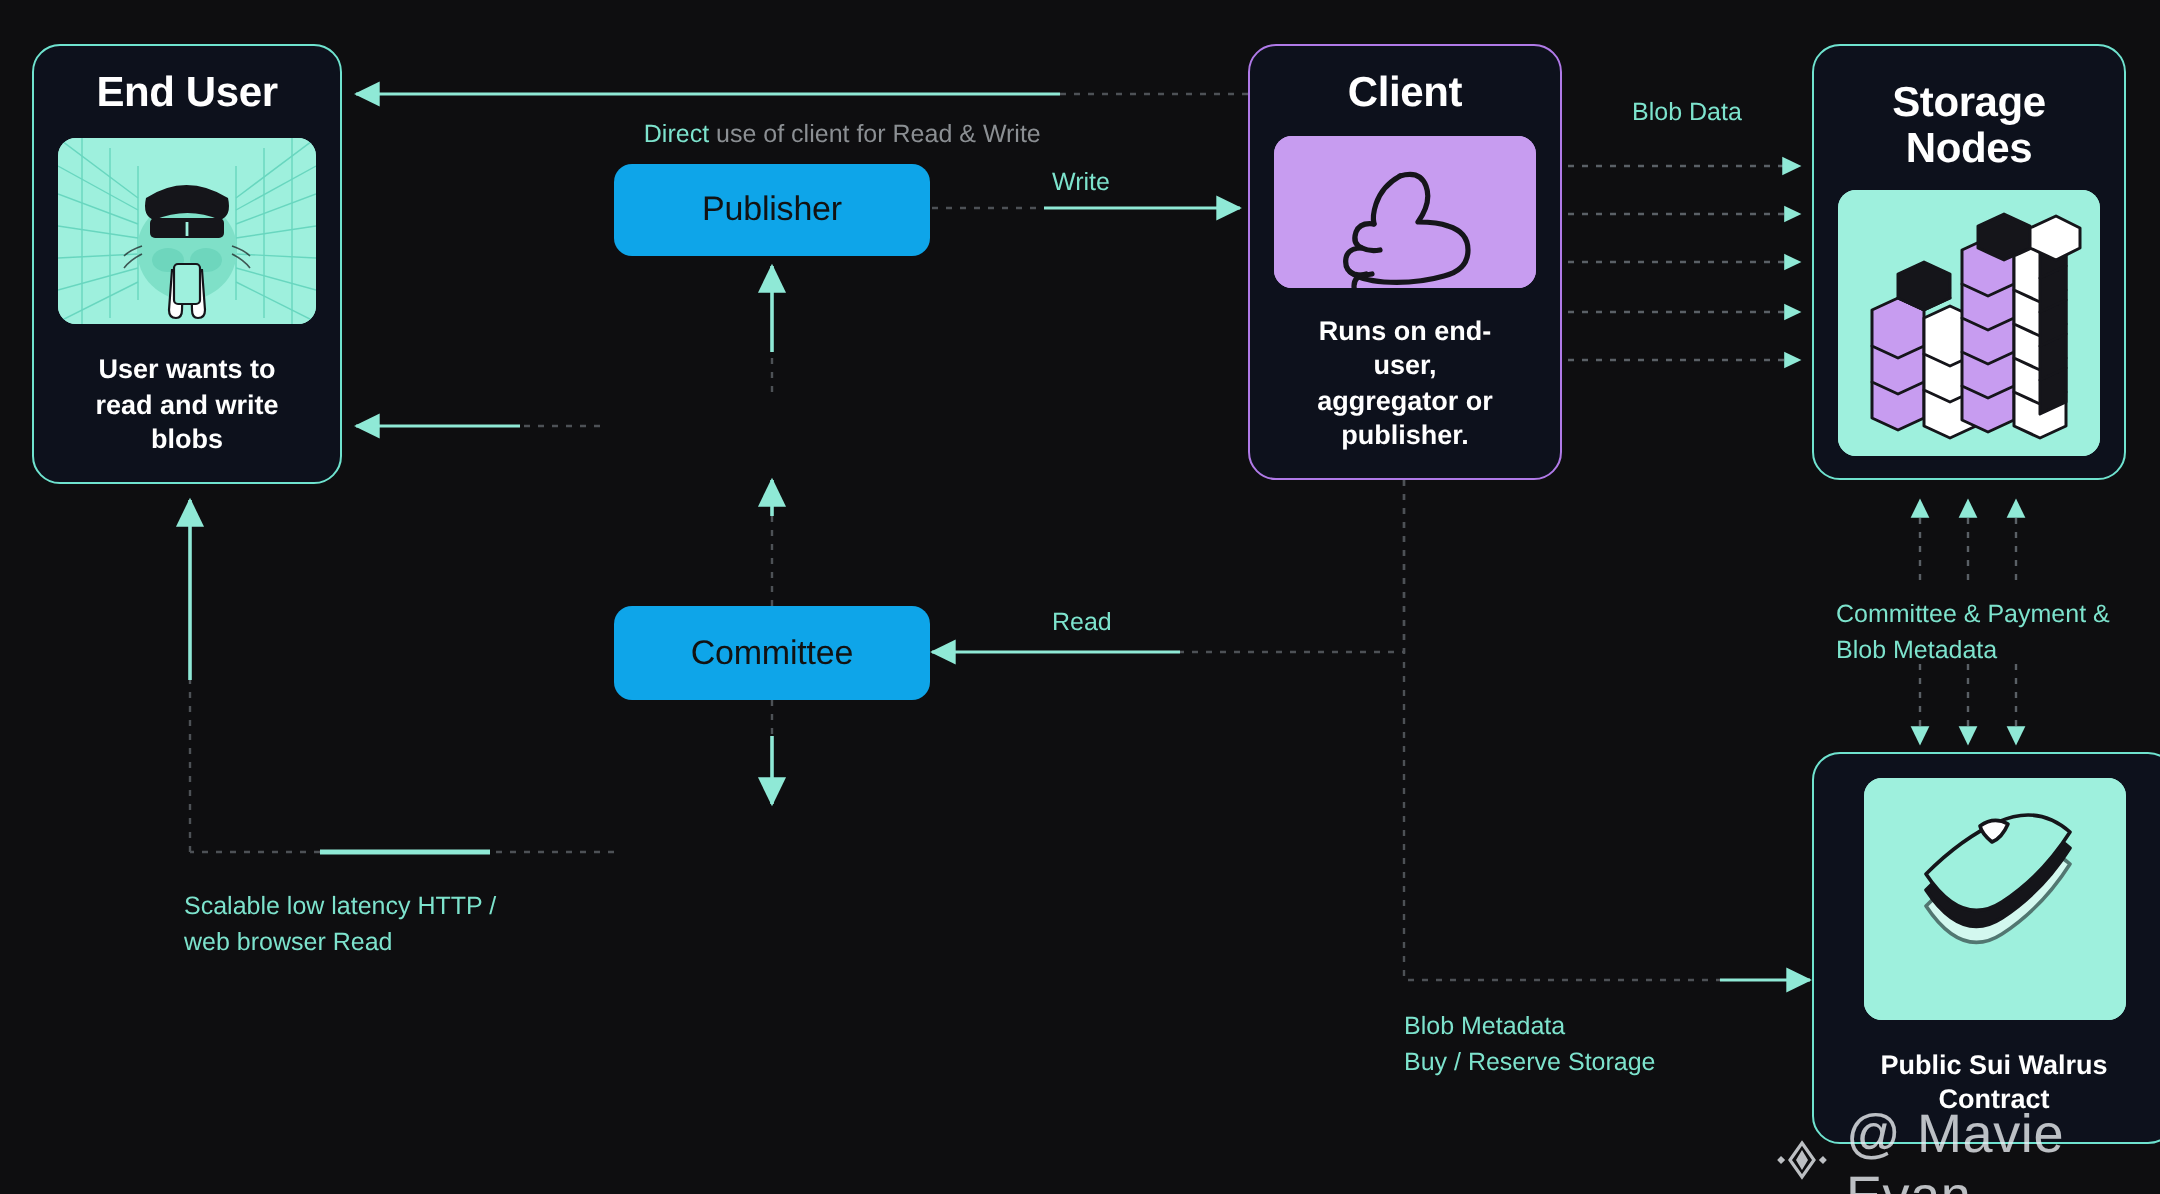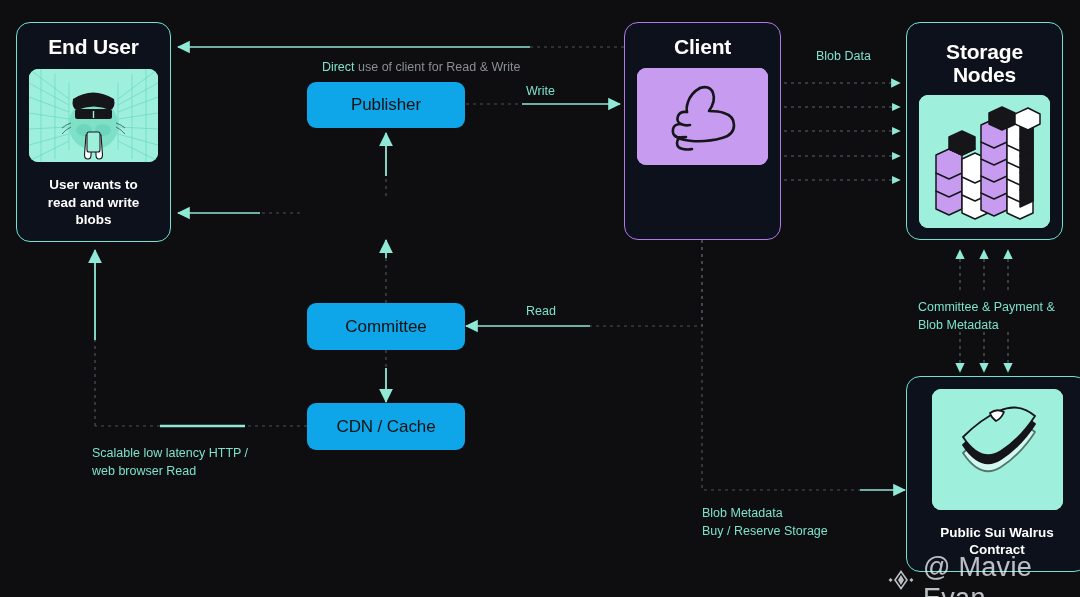--- a/index.html
+++ b/index.html
@@ -215,20 +215,23 @@
         <rect width="131" height="97" fill="#c79cf0"></rect>
         <g fill="none" stroke="#15151a" stroke-width="2.6" stroke-linejoin="round" stroke-linecap="round">
           <path d="M63,20 q-9,5 -12,14 q-2,6 -1,10"></path>
           <path d="M63,20 q10,-3 13,5 q3,8 -4,18 q10,0 15,2 q10,3 10,12 q0,10 -12,13 q-14,4 -30,3 q-12,-1 -17,-5"></path>
           <path d="M50,44 q-7,-1 -9,4 q-2,6 3,8 q4,2 9,1"></path>
           <path d="M44,56 q-7,0 -8,5 q-1,6 4,8 q4,1 9,0"></path>
           <path d="M46,69 q-6,1 -6,6 q0,5 6,6 q5,1 9,0"></path>
         </g>
       </svg>
     </div>
+    <div class="panel-caption" style="margin-top:13px; white-space:pre-line;">Runs on end-user,
+aggregator or
+publisher.</div>
   </div>
 
   <div class="panel teal" style="left:906px; top:22px; width:157px; height:218px; padding:11px 13px;justify-content:flex-end;">
     <div class="panel-title" style="white-space:pre-line;">Storage
 Nodes</div>
     <div class="art teal" style="width:131px; height:133px; margin-top:8px;">
       <svg viewBox="0 0 131 133" width="131" height="133">
         <rect width="131" height="133" fill="#9ef0dd"></rect>
         <g stroke="#15151a" stroke-width="1.5" stroke-linejoin="round">
 
@@ -283,21 +286,20 @@
       </svg>
     </div>
     <div class="panel-caption" style="margin-top:14px; white-space:pre-line;">Public Sui Walrus
 Contract</div>
   </div>
 
   <div class="chip" style="left:307px; top:82px; width:158px; height:46px;">Publisher</div>
 
   <div class="chip" style="left:307px; top:303px; width:158px; height:47px;">Committee</div>
 
-  <div class="chip" style="left:307px; top:403px; width:158px; height:47px;">CDN / Cache</div>
 
   <div class="lbl" style="left:308px; top:41px;">
     <span class="hi">Direct</span><span class="dim"> use of client for Read &amp; Write</span>
   </div>
 
   <div class="lbl" style="left:526px; top:83px;">Write</div>
 
   <div class="lbl" style="left:816px; top:48px;">Blob Data</div>
 
 

